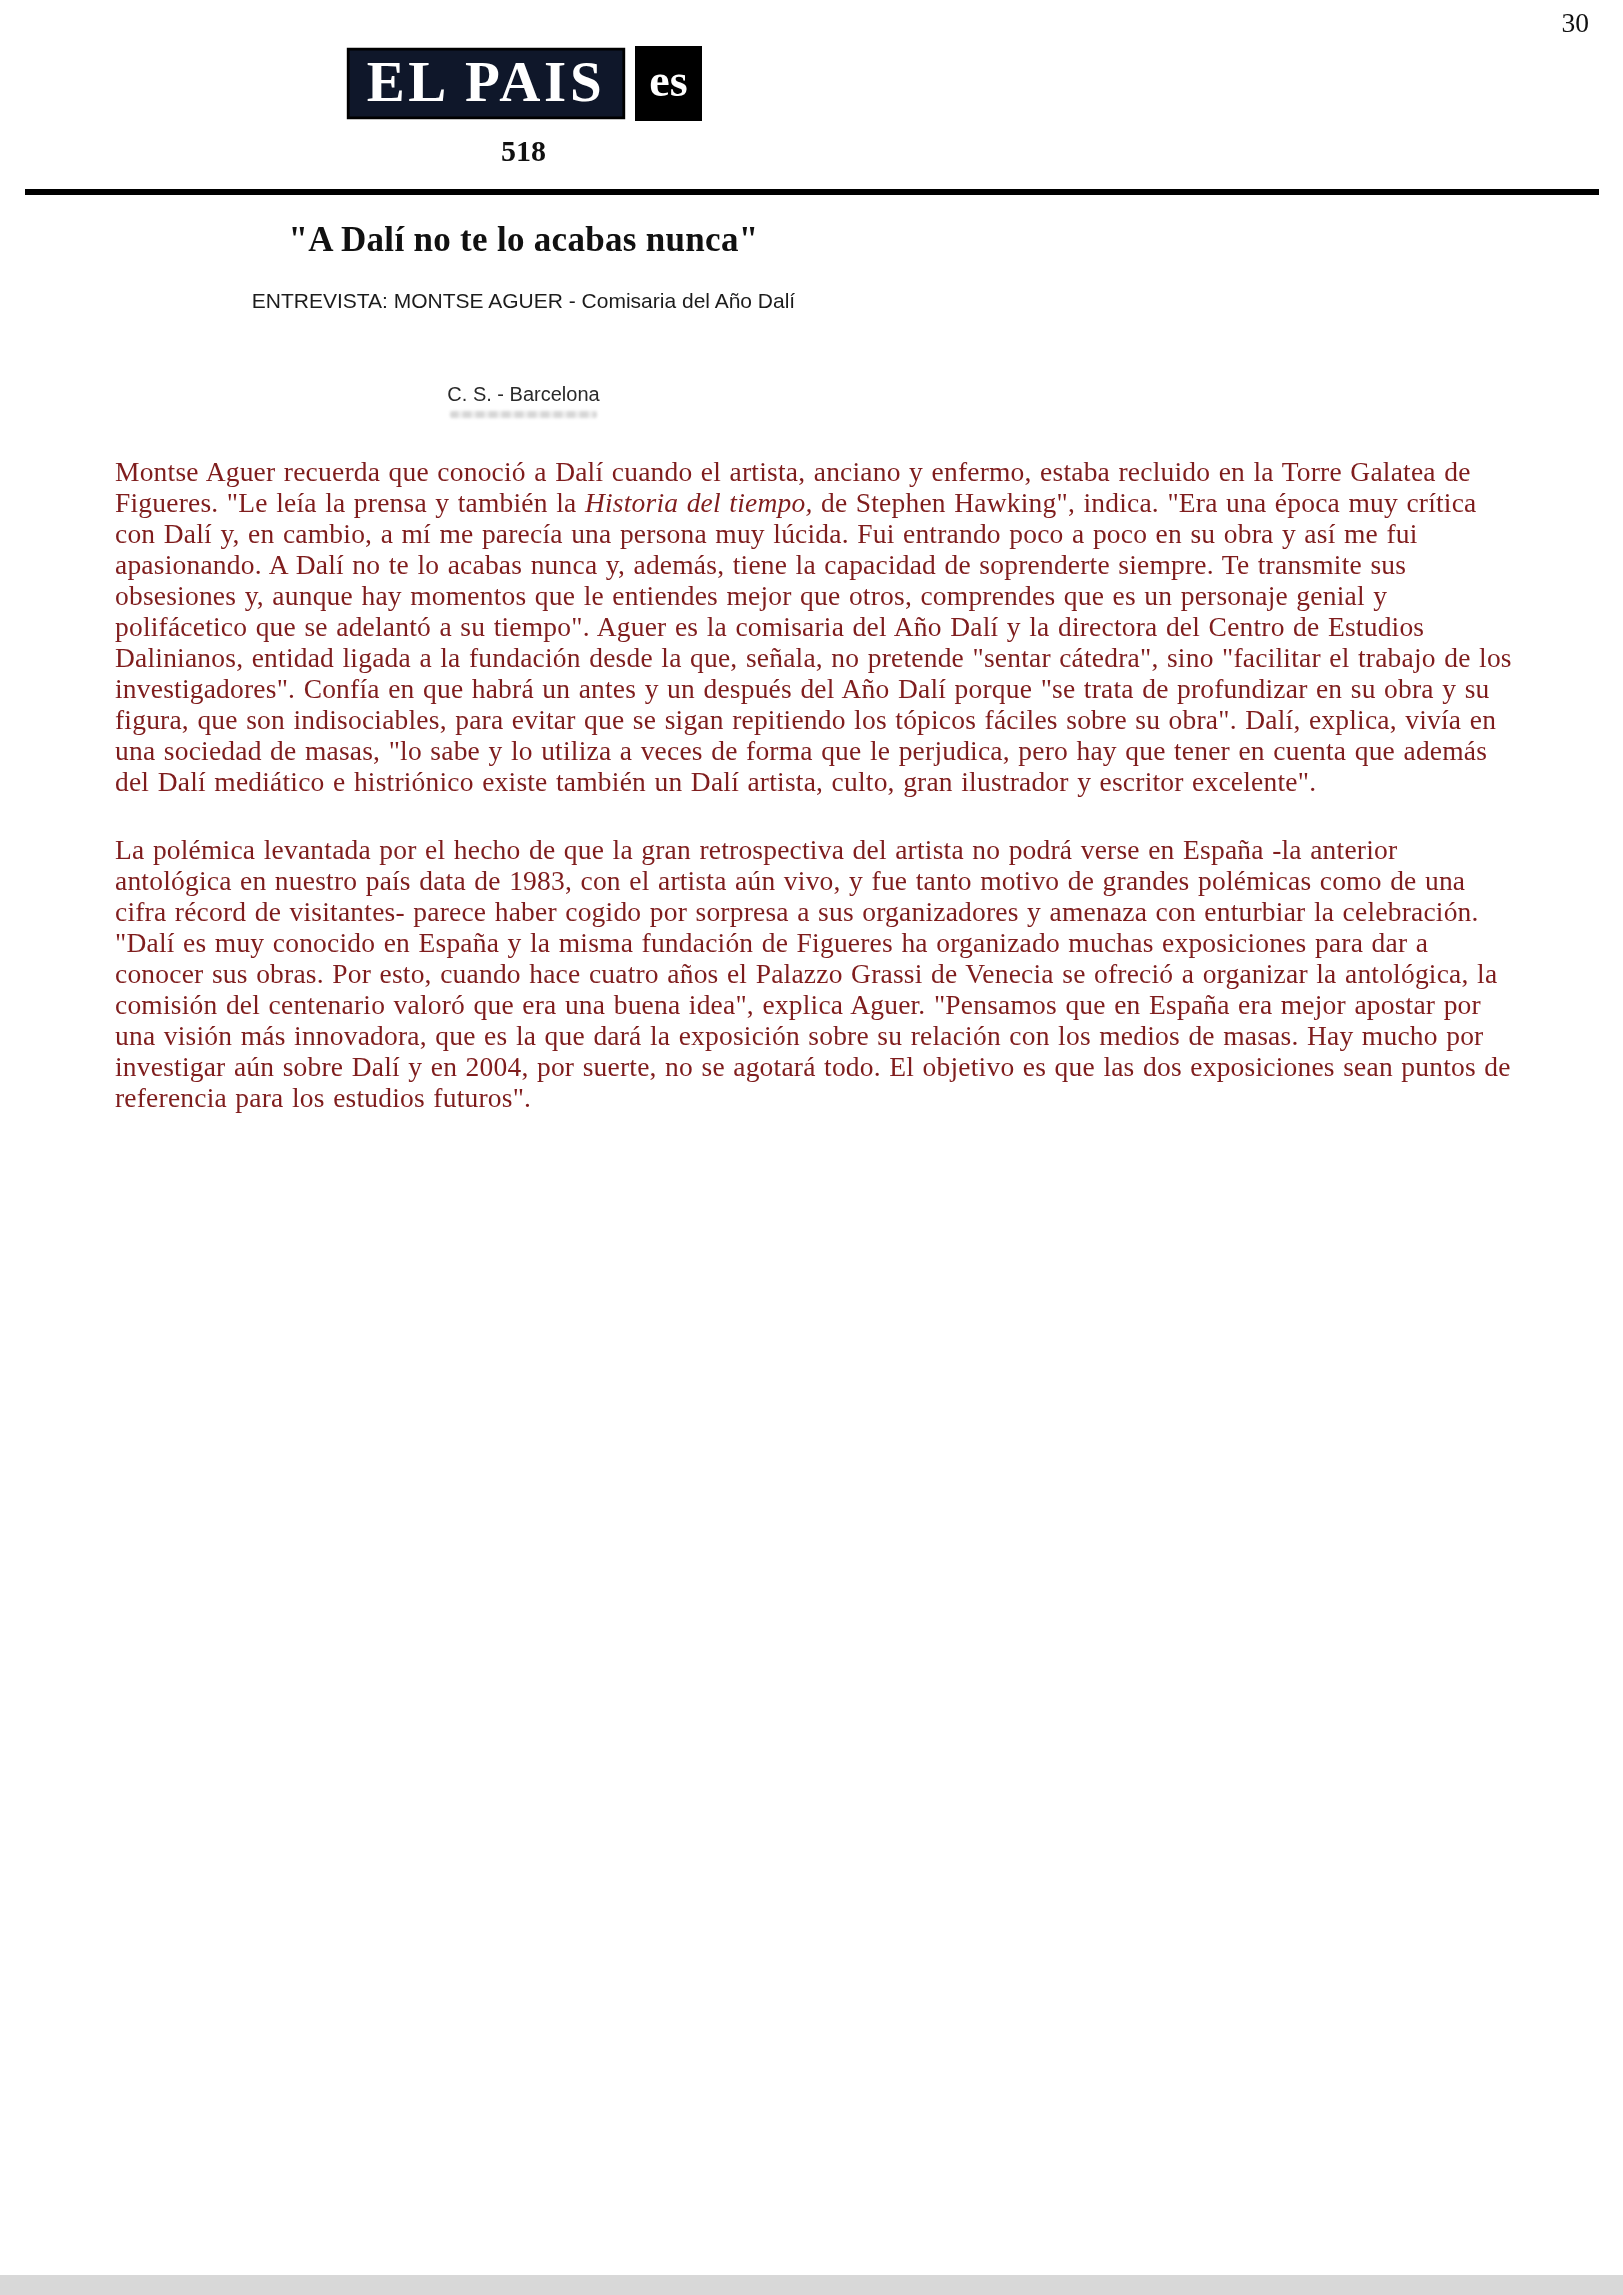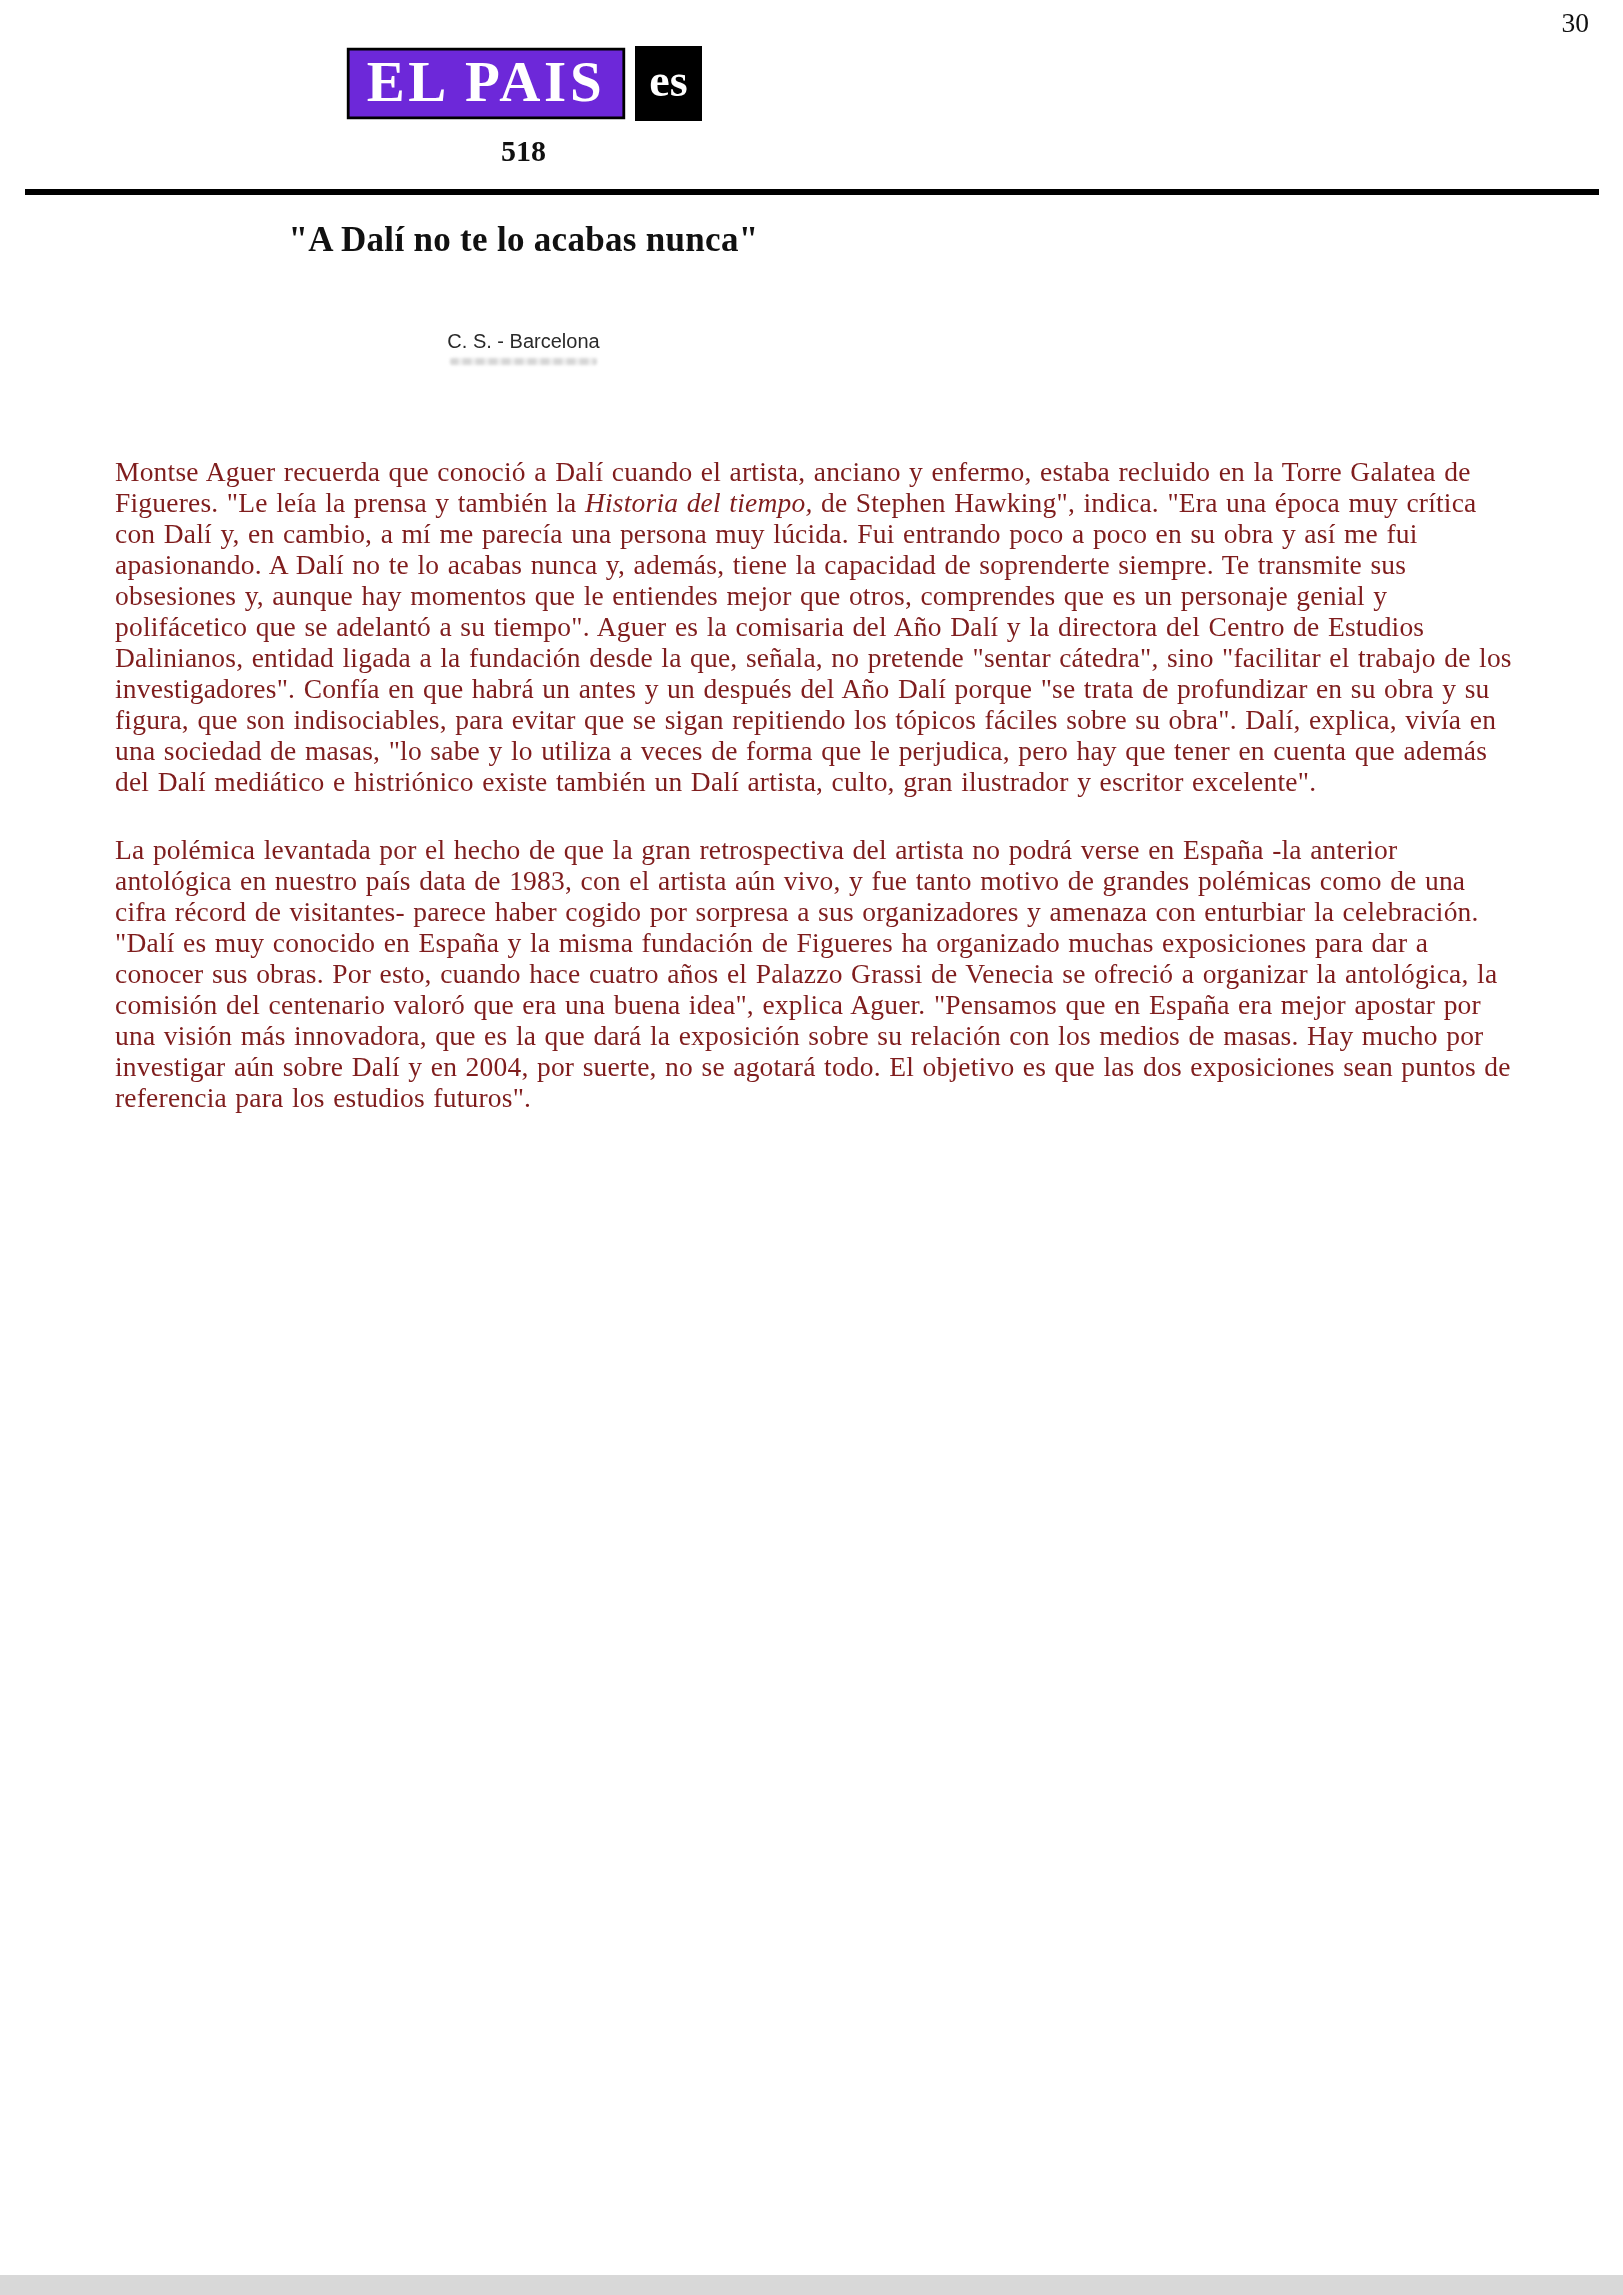--- a/index.html
+++ b/index.html
@@ -34,21 +34,21 @@
   }
   .logo-row {
     margin-top: 9.2px;
     display: flex;
     justify-content: center;
     align-items: stretch;
     gap: 7.3px;
   }
   .logo-main {
     display: inline-block;
-    background: #6d28d9;
+    background: #0f172a;
     color: #ffffff;
     font-weight: bold;
     font-size: 57px;
     line-height: 1;
     padding: 7.3px 22px 11px 22px;
     letter-spacing: 3.7px;
     box-shadow: inset 0 0 0 1.8px #ffffff, inset 0 0 0 4.6px #000000;
   }
   .logo-suffix {
     display: inline-flex;
@@ -147,20 +147,21 @@
       <span class="logo-main">EL PAIS</span>
       <span class="logo-suffix">es</span>
     </div>
     <div class="edition">518</div>
   </div>
 
   <div class="rule"></div>
 
   <div class="headline-col">
     <h1 class="headline">"A Dalí no te lo acabas nunca"</h1>
+    <div class="subtitle">ENTREVISTA: MONTSE AGUER - Comisaria del Año Dalí</div>
     <div class="byline">C. S. - Barcelona</div>
     <div class="smudge"></div>
   </div>
 
   <div class="body-text">
     <p class="para"><span>Montse Aguer recuerda que conoció a Dalí cuando el artista, anciano y enfermo, estaba recluido en la Torre Galatea de Figueres. "Le leía la prensa y también la </span><em>Historia del tiempo,</em><span> de Stephen Hawking", indica. "Era una época muy crítica con Dalí y, en cambio, a mí me parecía una persona muy lúcida. Fui entrando poco a poco en su obra y así me fui apasionando. A Dalí no te lo acabas nunca y, además, tiene la capacidad de soprenderte siempre. Te transmite sus obsesiones y, aunque hay momentos que le entiendes mejor que otros, comprendes que es un personaje genial y polifácetico que se adelantó a su tiempo". Aguer es la comisaria del Año Dalí y la directora del Centro de Estudios Dalinianos, entidad ligada a la fundación desde la que, señala, no pretende "sentar cátedra", sino "facilitar el trabajo de los investigadores". Confía en que habrá un antes y un después del Año Dalí porque "se trata de profundizar en su obra y su figura, que son indisociables, para evitar que se sigan repitiendo los tópicos fáciles sobre su obra". Dalí, explica, vivía en una sociedad de masas, "lo sabe y lo utiliza a veces de forma que le perjudica, pero hay que tener en cuenta que además del Dalí mediático e histriónico existe también un Dalí artista, culto, gran ilustrador y escritor excelente".</span></p>
     <p class="para">La polémica levantada por el hecho de que la gran retrospectiva del artista no podrá verse en España -la anterior antológica en nuestro país data de 1983, con el artista aún vivo, y fue tanto motivo de grandes polémicas como de una cifra récord de visitantes- parece haber cogido por sorpresa a sus organizadores y amenaza con enturbiar la celebración. "Dalí es muy conocido en España y la misma fundación de Figueres ha organizado muchas exposiciones para dar a conocer sus obras. Por esto, cuando hace cuatro años el Palazzo Grassi de Venecia se ofreció a organizar la antológica, la comisión del centenario valoró que era una buena idea", explica Aguer. "Pensamos que en España era mejor apostar por una visión más innovadora, que es la que dará la exposición sobre su relación con los medios de masas. Hay mucho por investigar aún sobre Dalí y en 2004, por suerte, no se agotará todo. El objetivo es que las dos exposiciones sean puntos de referencia para los estudios futuros".</p>
   </div>
 
 

